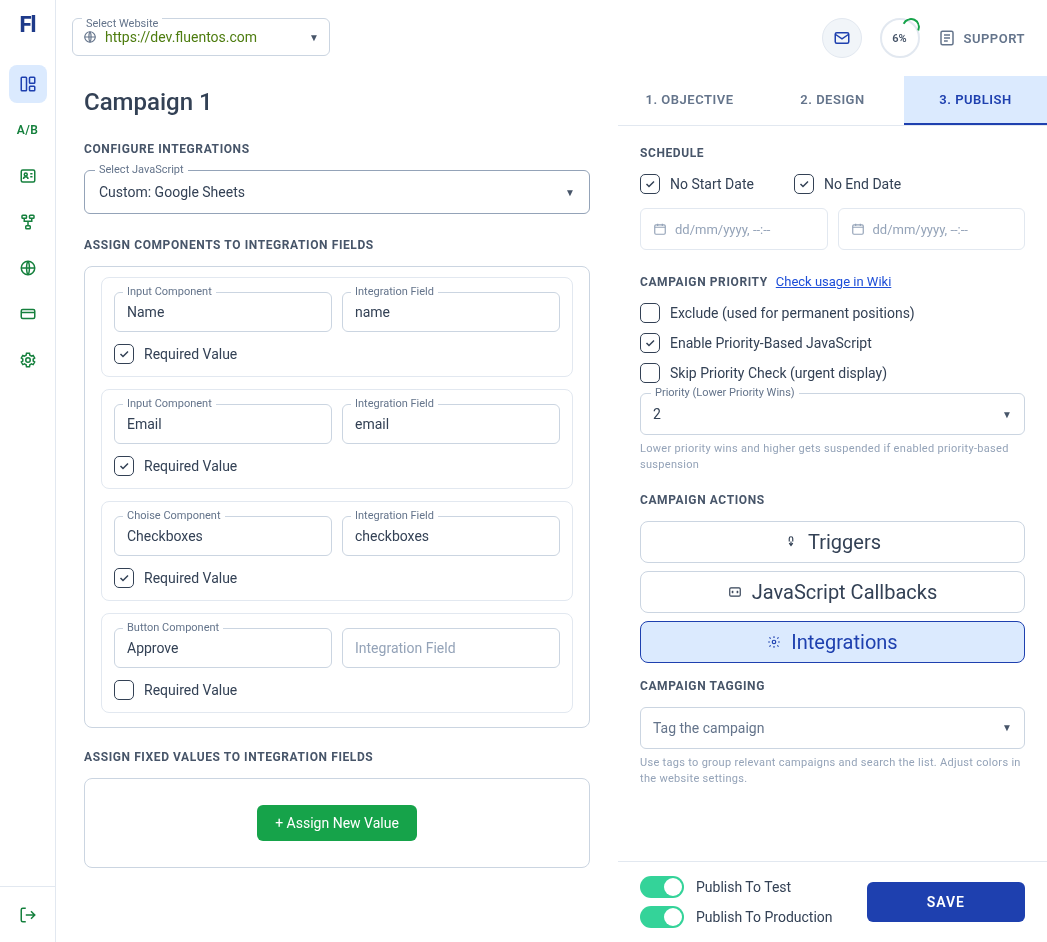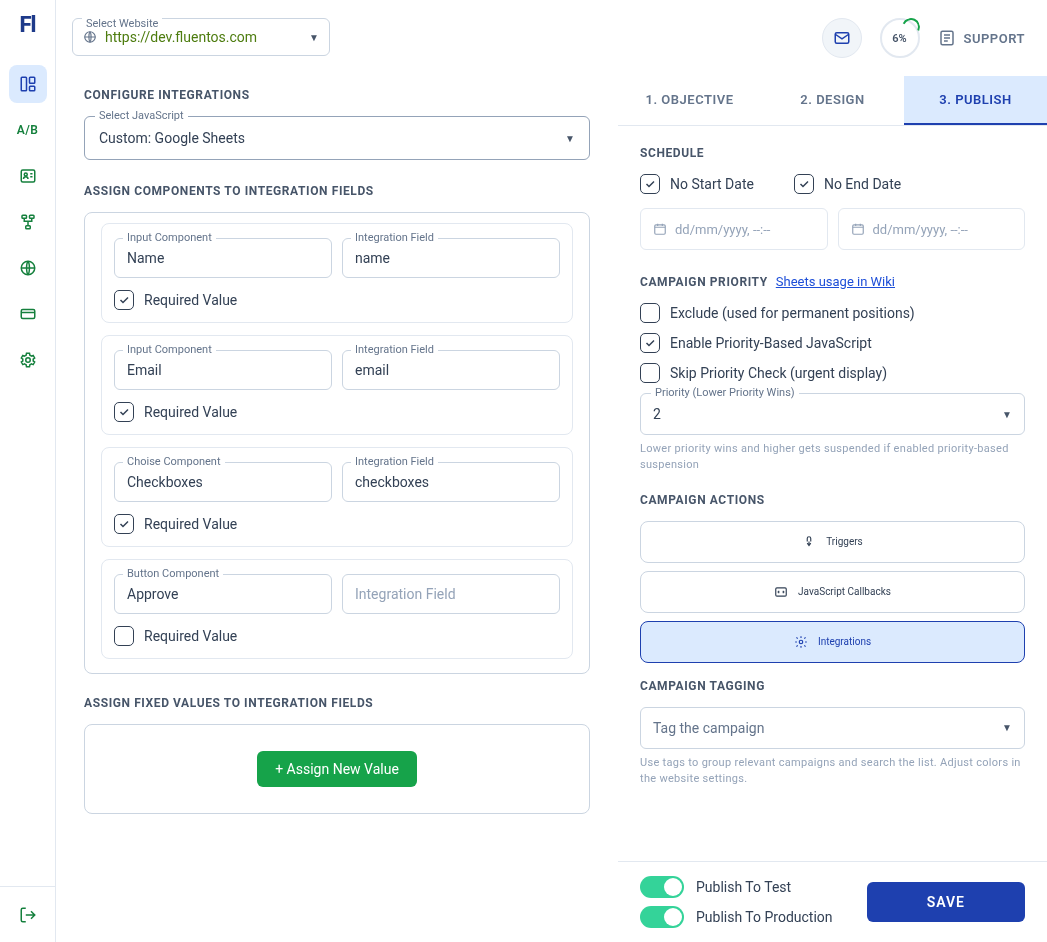--- a/index.html
+++ b/index.html
@@ -71,21 +71,21 @@
   .date-box { flex:1; border:1px solid #e2e8f0; border-radius:6px; height:42px; display:flex; align-items:center; padding:0 12px; gap:8px; color:#94a3b8; }
   .date-ph { font-size: 13px; }
 
   .link { color:#1d4ed8; text-decoration: underline; font-size: 13px; margin-left: 8px; cursor:pointer;}
   .prio-row { display:flex; align-items:center; gap:10px; margin-bottom: 10px;}
   .prio-label { font-size: 14px; }
   .prio-select { position:relative; border:1px solid #cbd5e1; border-radius:6px; height:42px; display:flex; align-items:center; padding:0 12px; margin-top: 10px; margin-bottom:6px;}
   .prio-select .float-label { position:absolute; top:-8px; left:10px; background:#fff; padding:0 4px; font-size:11px; color:#64748b;}
   .help-text { font-size: 11px; color:#94a3b8; line-height:1.45; margin-bottom: 20px; letter-spacing:0.3px;}
 
-  .action-btn { width:100%; border:1px solid #cbd5e1; border-radius:8px; height:42px; display:flex; align-items:center; justify-content:center; gap:10px; font-size:10px; color:#334155; margin-bottom:8px; cursor:pointer; background:#fff;}
+  .action-btn { width:100%; border:1px solid #cbd5e1; border-radius:8px; height:42px; display:flex; align-items:center; justify-content:center; gap:10px; font-size:20px; color:#334155; margin-bottom:8px; cursor:pointer; background:#fff;}
   .action-btn.active { background:#dbeafe; border-color:#1e40af; color:#1e40af;}
 
   .tag-select { border:1px solid #cbd5e1; border-radius:6px; height:42px; display:flex; align-items:center; padding:0 12px; margin-bottom:6px; color:#64748b;}
 
   
   .bottom-bar { border-top: 1px solid #e2e8f0; padding: 14px 22px; display:flex; align-items:center; }
   .toggles { flex:1; display:flex; flex-direction:column; gap:8px;}
   .toggle-row { display:flex; align-items:center; gap:12px; font-size:14px; color:#334155;}
   .toggle { width:44px; height:22px; border-radius:11px; background:#34d399; position:relative; cursor:pointer;}
   .toggle::after { content:""; position:absolute; top:2px; right:2px; width:18px; height:18px; border-radius:50%; background:#fff;}
@@ -167,20 +167,21 @@
                 <circle cx="12" cy="12" r="9"></circle>
                 <path d="M3 12h18M12 3c2.5 3 2.5 15 0 18M12 3c-2.5 3-2.5 15 0 18"></path>
               </svg>
             <span class="select-text">https://dev.fluentos.com</span>
             <span class="chev">▼</span>
           </div>
         </div>
       </div>
 
       <div class="left-content">
+        <div class="page-title">Campaign 1</div>
 
         <div class="sec-title">CONFIGURE INTEGRATIONS</div>
         <div class="big-select">
           <span class="float-label">Select JavaScript</span>
           <span class="val">Custom: Google Sheets</span>
           <span class="chev">▼</span>
         </div>
 
         <div class="sec-title">ASSIGN COMPONENTS TO INTEGRATION FIELDS</div>
         <div class="panel" id="rows-container">
@@ -326,21 +327,21 @@
             <svg class="icon-sm" viewBox="0 0 24 24" fill="none" stroke="#94a3b8" stroke-width="2">
                 <rect x="3" y="5" width="18" height="16" rx="2"></rect>
                 <path d="M3 9h18M8 3v4M16 3v4"></path>
               </svg>
             <span class="date-ph">dd/mm/yyyy, --:--</span>
           </div>
         </div>
 
         <div class="cp-row">
           <span class="sec-title-r" style="margin-bottom:0;">CAMPAIGN PRIORITY</span>
-          <a class="link">Sheets usage in Wiki</a>
+          <a class="link">Check usage in Wiki</a>
         </div>
         <div class="prio-row">
           <div class="checkbox"></div>
           <span class="prio-label">Exclude (used for permanent positions)</span>
         </div>
         <div class="prio-row">
           <div class="checkbox checked">
               <svg width="12" height="12" viewBox="0 0 24 24" fill="none" stroke="#334155" stroke-width="3">
                 <path d="M5 12l5 5L20 7"></path>
               </svg>

